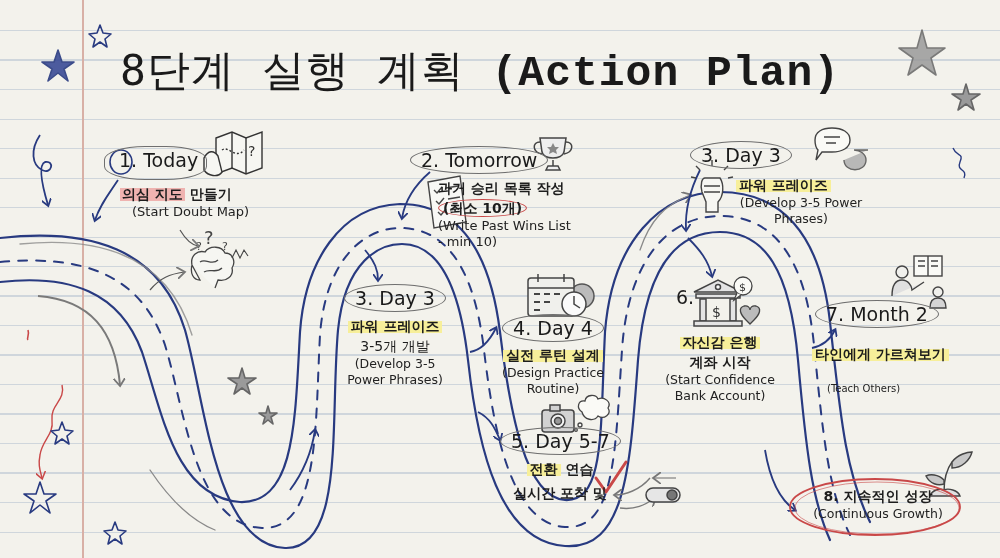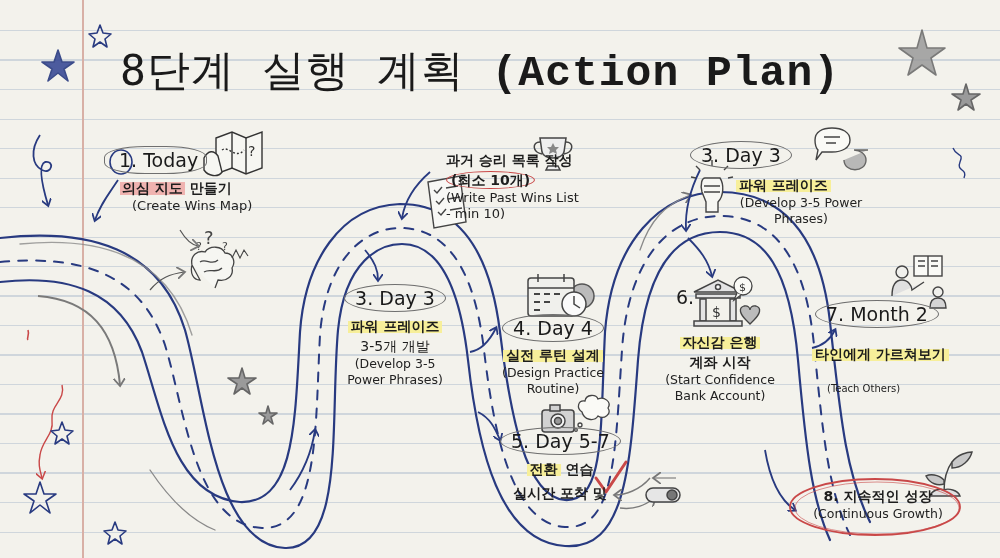--- a/index.html
+++ b/index.html
@@ -210,32 +210,33 @@
   <ellipse cx="877" cy="508" rx="82" ry="26" fill="none" stroke="#c94848" stroke-width="1" opacity="0.6"></ellipse>
   <ellipse cx="121" cy="162" rx="11" ry="12" fill="none" stroke="#283a80" stroke-width="1.6"></ellipse>
 </svg>
 
 <div class="title">
   <span>8단계 실행 계획</span>
   <span class="latin">(Action Plan)</span>
 </div>
 
 <div class="step" style="left:104px; top:146px; text-align:left;">
-  <span class="pill" style="border-radius:40%; padding:2px 8px 2px 14px;">
+  <span class="pill" style="border-radius:40%; padding:2px 8px 8px 14px;">
     <span>1.</span>
     <span>Today</span>
   </span>
   <div class="ko" style="margin-top:4px; margin-left:16px;">
     <span class="hl-r">의심 지도</span><span> 만들기</span>
   </div>
-  <div class="en" style="margin-left:28px; font-size:13px;">(Create Wins Map)</div>
+  <div class="en" style="margin-left:28px; font-size:13px;">(Start Doubt Map)</div>
 </div>
 
 <div class="step" style="left:410px; top:146px; text-align:left;">
-  <div style="margin-left:36px; margin-top:4px;">
+  <span class="pill">2. Tomorrow</span>
+  <div style="margin-left:28px; margin-top:4px;">
     <div class="ko">과거 승리 목록 작성</div>
     <div class="ko"><span class="red-ring">(최소 10개)</span></div>
     <div class="en" style="font-size:13px;">(Write Past Wins List</div>
     <div class="en" style="font-size:13px;">- min 10)</div>
   </div>
 </div>
 
 <div class="step" style="left:690px; top:141px; text-align:left;">
   <span class="pill">3. Day 3</span>
   <div style="margin-left:46px; margin-top:6px; text-align:center; width:130px;">

